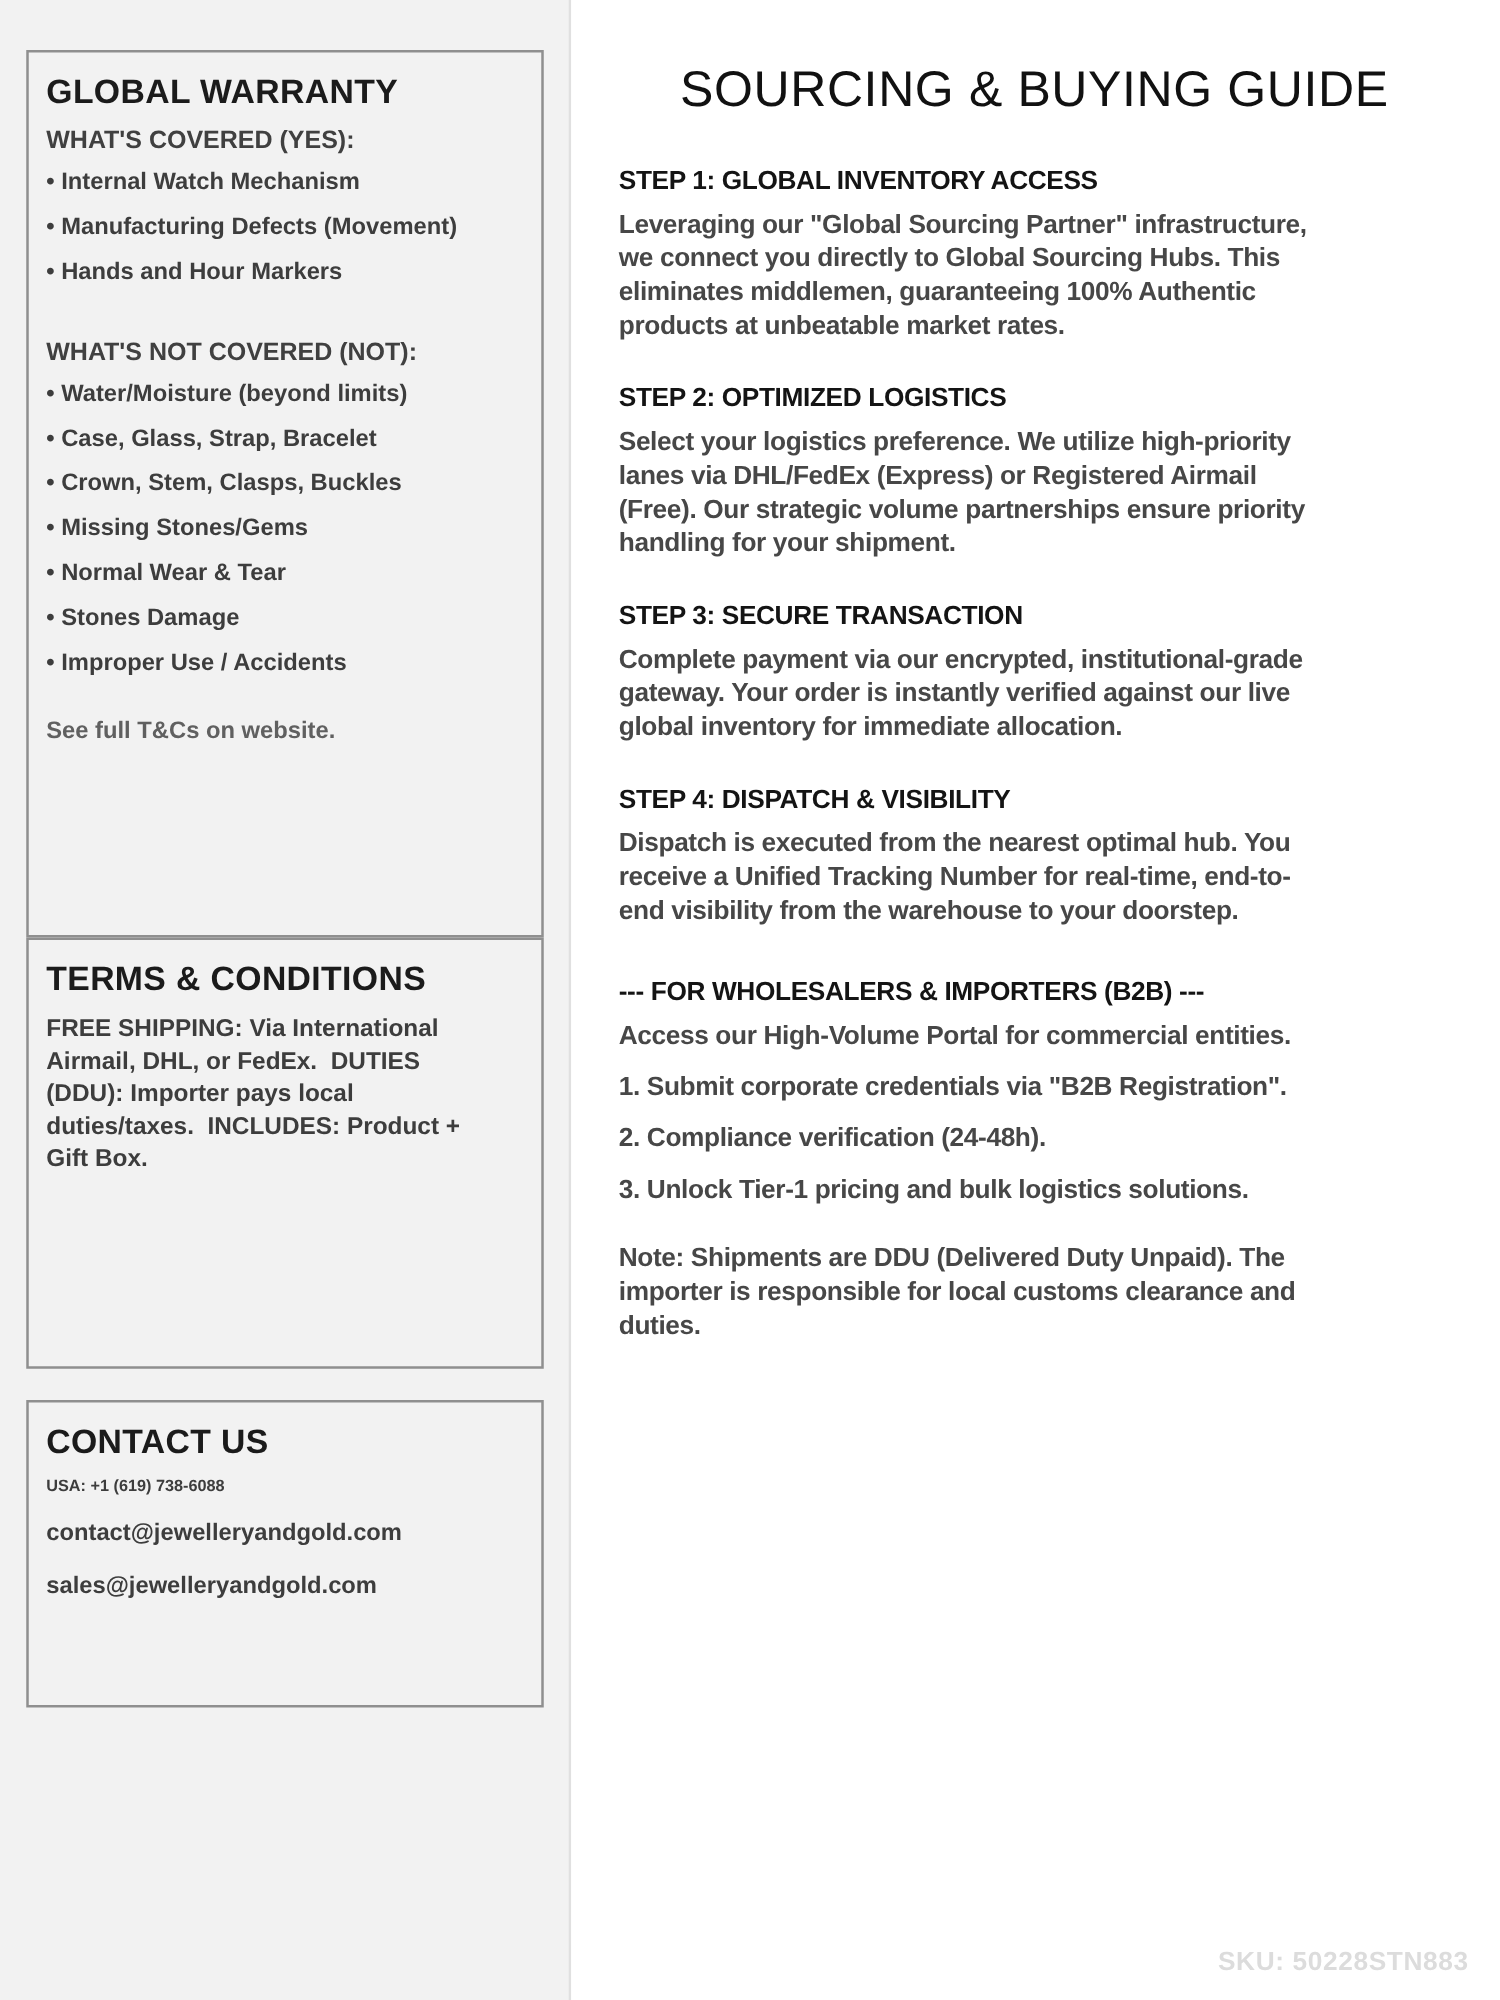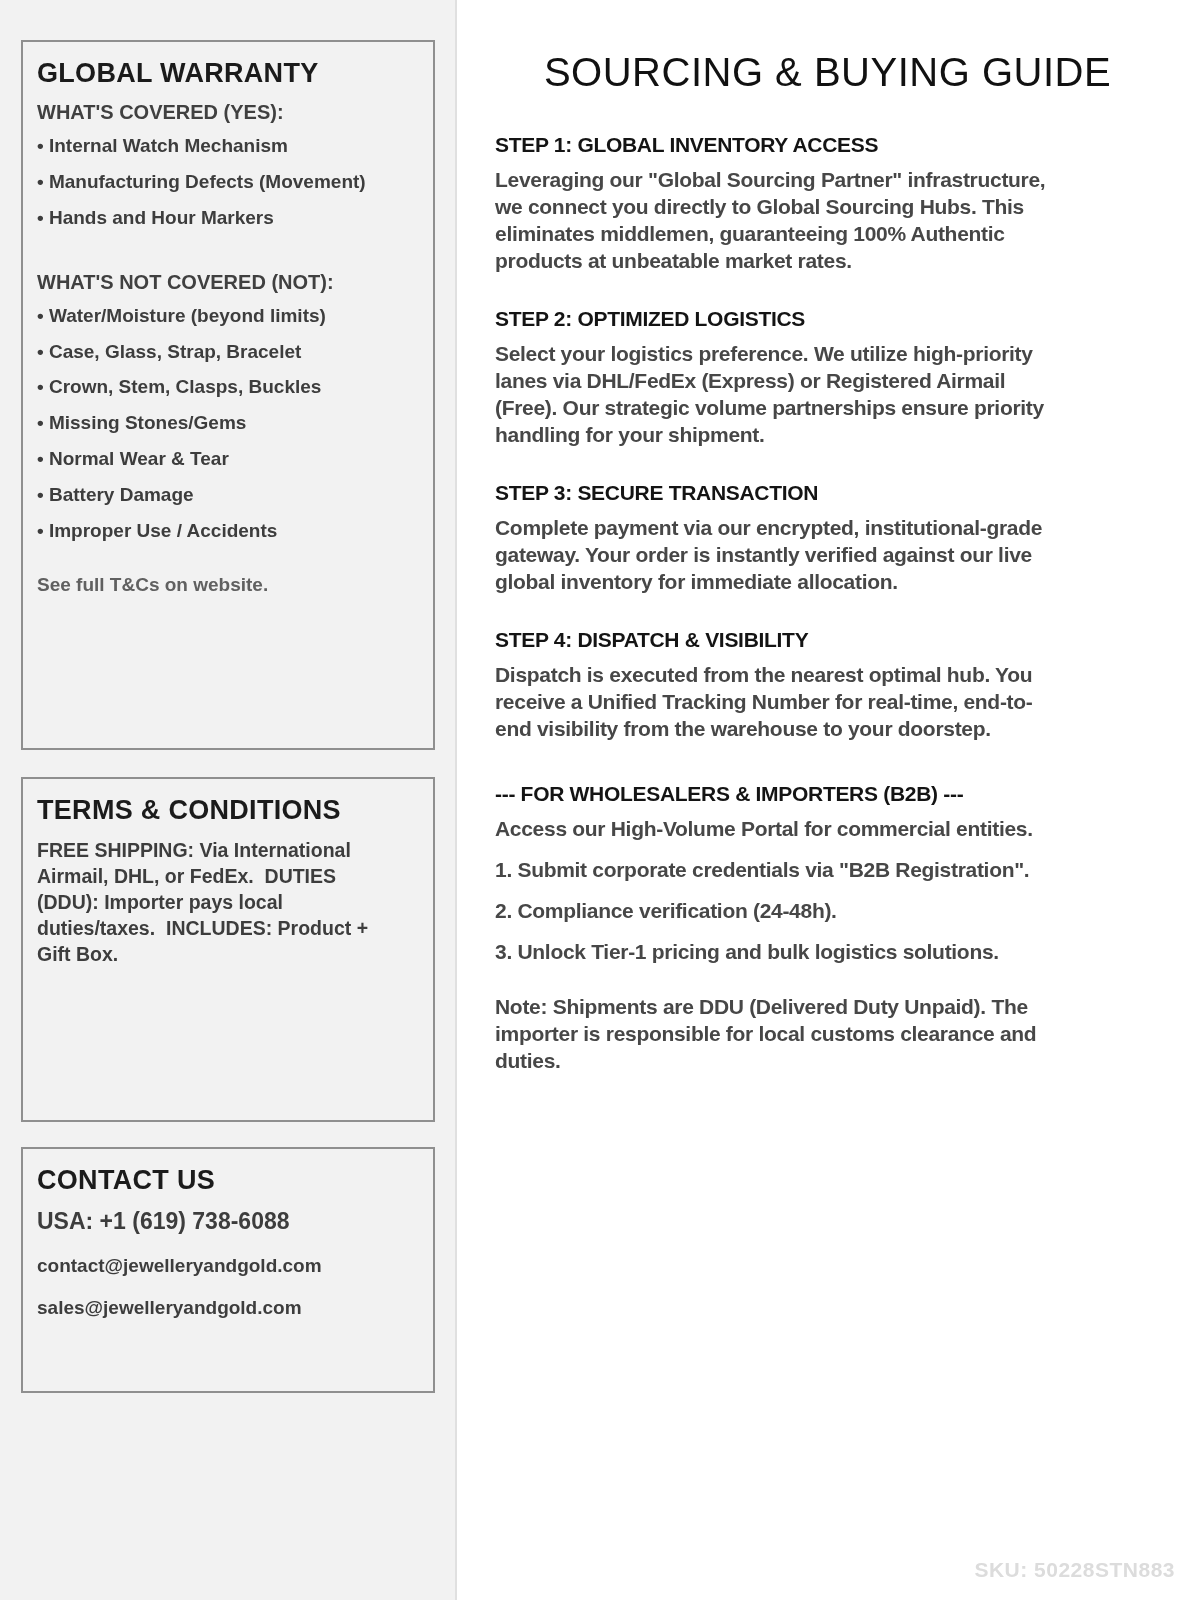--- a/index.html
+++ b/index.html
@@ -23,21 +23,21 @@
     background: #f2f2f2;
     border-right: 2px solid #e0e0e0;
     padding: 40px 0 0 21px;
   }
   .panel {
     box-sizing: border-box;
     width: 414px;
     border: 2px solid #8f8f8f;
     padding: 16px 16px 0 14px;
   }
-  .panel-warranty { height: 710px; margin-bottom: 27px; }
+  .panel-warranty { height: 710px; }
   .panel-terms    { height: 345px; margin-bottom: 25px; }
   .panel-contact  { height: 246px; }
   .panel h2 {
     margin: 0 0 12px 0;
     font-size: 27px;
     font-weight: bold;
     color: #1b1b1b;
     letter-spacing: 0.3px;
   }
   .sub {
@@ -74,21 +74,21 @@
     color: #3d3d3d;
     line-height: 1.33;
     white-space: pre-wrap;
   }
   .contact-line {
     margin: 0 0 20px 0;
     font-size: 19px;
     font-weight: bold;
     color: #3d3d3d;
   }
-  .contact-line.phone { font-size: 23px; }
+  .contact-line.phone { font-size: 13px; }
   
   .main {
     flex: 1;
     position: relative;
     box-sizing: border-box;
     padding: 50px 40px 0 38px;
     background: #ffffff;
   }
   .main-title {
     margin: 0 0 38px 0;
@@ -142,21 +142,21 @@
         <li>Manufacturing Defects (Movement)</li>
         <li>Hands and Hour Markers</li>
       </ul>
       <h3 class="sub gap-top">WHAT'S NOT COVERED (NOT):</h3>
       <ul class="blist">
         <li>Water/Moisture (beyond limits)</li>
         <li>Case, Glass, Strap, Bracelet</li>
         <li>Crown, Stem, Clasps, Buckles</li>
         <li>Missing Stones/Gems</li>
         <li>Normal Wear &amp; Tear</li>
-        <li>Battery Damage</li>
+        <li>Stones Damage</li>
         <li>Improper Use / Accidents</li>
       </ul>
       <p class="footnote">See full T&amp;Cs on website.</p>
     </section>
 
     <section class="panel panel-terms">
       <h2>TERMS &amp; CONDITIONS</h2>
       <p class="terms-body">FREE SHIPPING: Via International Airmail, DHL, or FedEx.  DUTIES (DDU): Importer pays local duties/taxes.  INCLUDES: Product + Gift Box.</p>
     </section>
 

